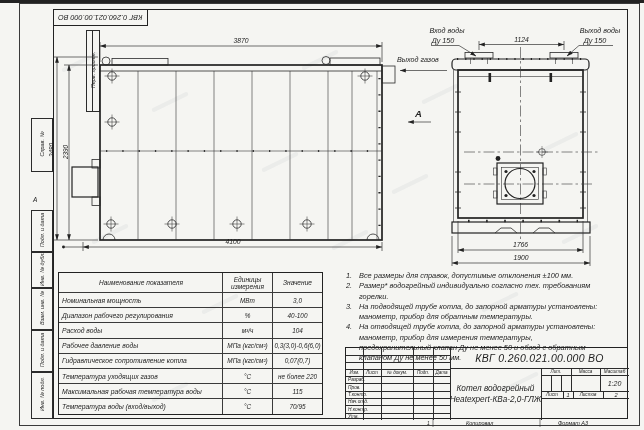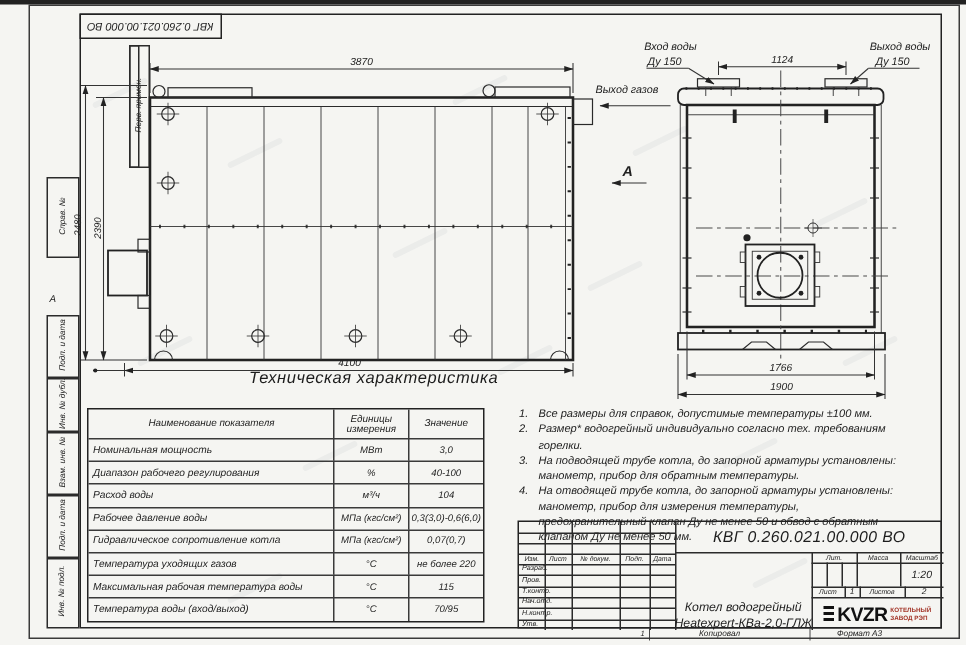--- a/index.html
+++ b/index.html
@@ -55,21 +55,21 @@
   .note{display:flex;}
   .note .num{width:13px;flex:none;}
   
   .tb{position:absolute;left:345px;top:347px;width:283px;height:72px;border:1.4px solid #222;}
   .tb .vl{position:absolute;width:1px;background:#2b2b2b;display:block;}
   .tb .hl{position:absolute;height:1px;background:#2b2b2b;display:block;}
   .tb .cell{position:absolute;display:flex;align-items:center;justify-content:center;
             font:italic 4.6px "Liberation Sans",sans-serif;overflow:hidden;white-space:nowrap;}
   .tb .role{justify-content:flex-start;padding-left:2px;font-size:4.8px;}
   .tb .docnum{font:italic 10.5px "Liberation Sans",sans-serif;letter-spacing:.3px;}
-  .tb .prod{flex-direction:column;gap:2px;font:italic 8.2px "Liberation Sans",sans-serif;justify-content:flex-end;}
+  .tb .prod{flex-direction:column;gap:2px;font:italic 8.2px "Liberation Sans",sans-serif;}
   .tb .scalev{font:italic 7px "Liberation Sans",sans-serif;}
   .tb .shv{font:italic 5.6px "Liberation Sans",sans-serif;}
   .logo{position:absolute;left:195px;top:50px;width:88px;height:22px;display:flex;
         align-items:center;justify-content:center;gap:2px;}
   .bars{display:flex;flex-direction:column;gap:1.5px;}
   .bars i{display:block;width:7px;height:2.2px;background:#111;}
   .kvzr{font:bold 13px "Liberation Sans",sans-serif;letter-spacing:-.5px;color:#111;}
   .lsub{display:flex;flex-direction:column;font:bold 4.2px "Liberation Sans",sans-serif;
         color:#a33528;line-height:5px;}
   
@@ -258,21 +258,20 @@
       <line x1="452" y1="236" x2="452" y2="266" class="dim"></line>
       <line x1="590" y1="236" x2="590" y2="266" class="dim"></line>
       <line x1="452" y1="263" x2="590" y2="263" class="dim" marker-start="url(#arr)" marker-end="url(#arr)"></line>
       <text class="d" x="521" y="260" text-anchor="middle">1900</text>
     </g>
 
     <line x1="433" y1="419" x2="433" y2="427" class="s06"></line>
     <line x1="540" y1="419" x2="540" y2="427" class="s06"></line>
   </svg>
 
-  <div class="ttitle">Техническая характеристика</div>
   <div class="ttable">
     <div class="tc hdr c0">Наименование показателя</div>
     <div class="tc hdr">Единицы измерения</div>
     <div class="tc hdr">Значение</div>
 
     <div class="tc c0">Номинальная мощность</div>
     <div class="tc ctr val">МВт</div>
     <div class="tc ctr val">3,0</div>
 
     <div class="tc c0">Диапазон рабочего регулирования</div>
@@ -300,21 +299,21 @@
     <div class="tc ctr val">115</div>
 
     <div class="tc c0">Температура воды (вход/выход)</div>
     <div class="tc ctr val">°С</div>
     <div class="tc ctr val">70/95</div>
   </div>
 
   <div class="notes">
     <div class="note">
       <span class="num">1.</span>
-      <span>Все размеры для справок, допустимые температуры ±100 мм.</span>
+      <span>Все размеры для справок, допустимые отклонения ±100 мм.</span>
     </div>
     <div class="note">
       <span class="num">2.</span>
       <span>Размер* водогрейный индивидуально согласно тех. требованиям горелки.</span>
     </div>
     <div class="note">
       <span class="num">3.</span>
       <span>На подводящей трубе котла, до запорной арматуры установлены: манометр, прибор для обратным температуры.</span>
     </div>
     <div class="note">
@@ -373,30 +372,18 @@
     <div class="cell" style="left:195px;top:20px;width:30px;height:7px">Лит.</div>
     <div class="cell" style="left:225px;top:20px;width:29px;height:7px">Масса</div>
     <div class="cell" style="left:254px;top:20px;width:29px;height:7px">Масштаб</div>
     <div class="cell scalev" style="left:254px;top:27px;width:29px;height:16px">1:20</div>
 
     <div class="cell" style="left:195px;top:43px;width:22px;height:7px">Лист</div>
     <div class="cell shv" style="left:217px;top:43px;width:10px;height:7px">1</div>
     <div class="cell" style="left:227px;top:43px;width:30px;height:7px">Листов</div>
     <div class="cell shv" style="left:257px;top:43px;width:26px;height:7px">2</div>
 
-    <div class="logo">
-      <span class="bars">
-          <i></i>
-          <i></i>
-          <i></i>
-        </span>
-      <span class="kvzr">KVZR</span>
-      <span class="lsub">
-        <span>КОТЕЛЬНЫЙ</span>
-        <span>ЗАВОД РЭП</span>
-      </span>
-    </div>
   </div>
 
   <div class="foot" style="left:427px;top:420px;font-size:5px">1</div>
   <div class="foot" style="left:466px;top:420px">Копировал</div>
   <div class="foot" style="left:558px;top:420px">Формат А3</div>
 </div>
 
 </body></html>

